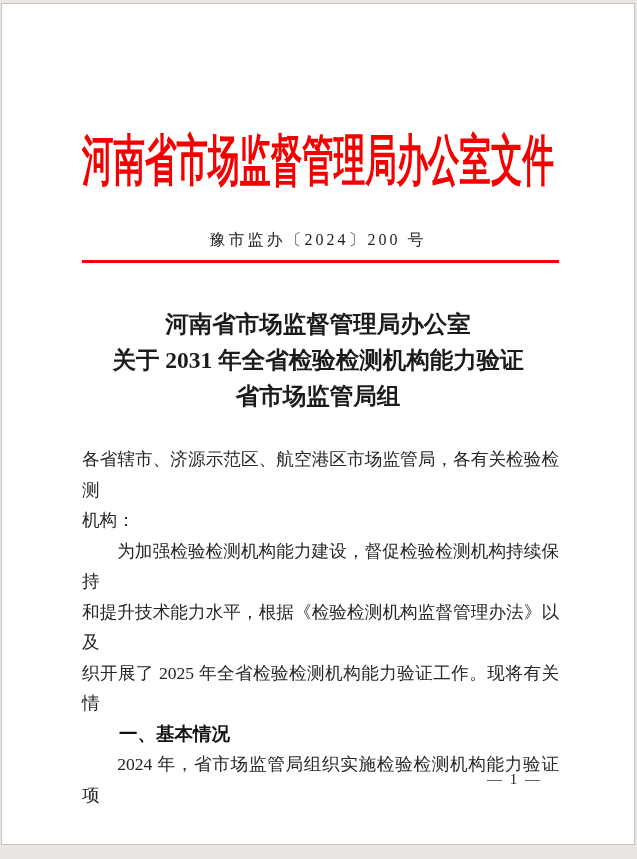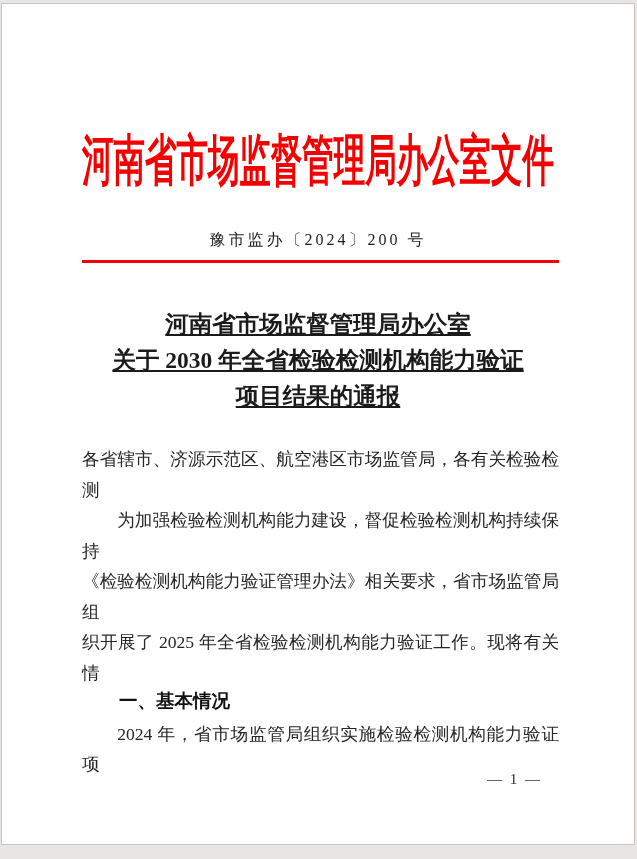--- a/index.html
+++ b/index.html
@@ -65,37 +65,36 @@
 
   
   .title {
     position: absolute;
     top: 302px; left: 0; right: 0;
     text-align: center;
     font-size: 23.5px;
     line-height: 36px;
     font-weight: 600;
     color: #1b1b1b;
-    text-decoration: underline;
   }
 
   
   .body-block {
     position: absolute;
     top: 440px; left: 80px;
     width: 477px;
     font-size: 17.6px;
     line-height: 30.5px;
     color: #262626;
   }
   .line { text-align: left; }
   .line.j { text-align: justify; text-align-last: justify; text-justify: inter-character; font-family: Liberation Serif, serif; }
   .line.ind { text-indent: 2em; }
   .line.head {
-    font-family: Liberation Mono, monospace;
+    font-family: Liberation Serif, serif;
     font-weight: bold;
     font-size: 18.5px;
     color: #111;
   }
 
   
   .pagenum {
     position: absolute;
     top: 766px; left: 0;
     width: 540px;
@@ -115,28 +114,29 @@
     <div class="banner-wrap">
       <div class="banner-text">河南省市场监督管理局办公室文件</div>
     </div>
 
     <div class="docnum">豫市监办〔2024〕200 号</div>
 
     <div class="redline"></div>
 
     <div class="title">
       <div>河南省市场监督管理局办公室</div>
-      <div>关于 2030 年全省检验检测机构能力验证</div>
-      <div>项目结果的通报</div>
+      <div>关于 2031 年全省检验检测机构能力验证</div>
+      <div>省市场监管局组</div>
     </div>
 
     <div class="body-block">
         <div class="line j">各省辖市、济源示范区、航空港区市场监管局，各有关检验检测</div>
+        <div class="line">机构：</div>
         <div class="line j ind">为加强检验检测机构能力建设，督促检验检测机构持续保持</div>
-        <div class="line j">《检验检测机构能力验证管理办法》相关要求，省市场监管局组</div>
+        <div class="line j">和提升技术能力水平，根据《检验检测机构监督管理办法》以及</div>
         <div class="line j">织开展了 2025 年全省检验检测机构能力验证工作。现将有关情</div>
         <div class="line ind head">一、基本情况</div>
         <div class="line j ind">2024 年，省市场监管局组织实施检验检测机构能力验证项</div>
       </div>
 
     <div class="pagenum">— 1 —</div>
 
   </div>
 </div>
 

